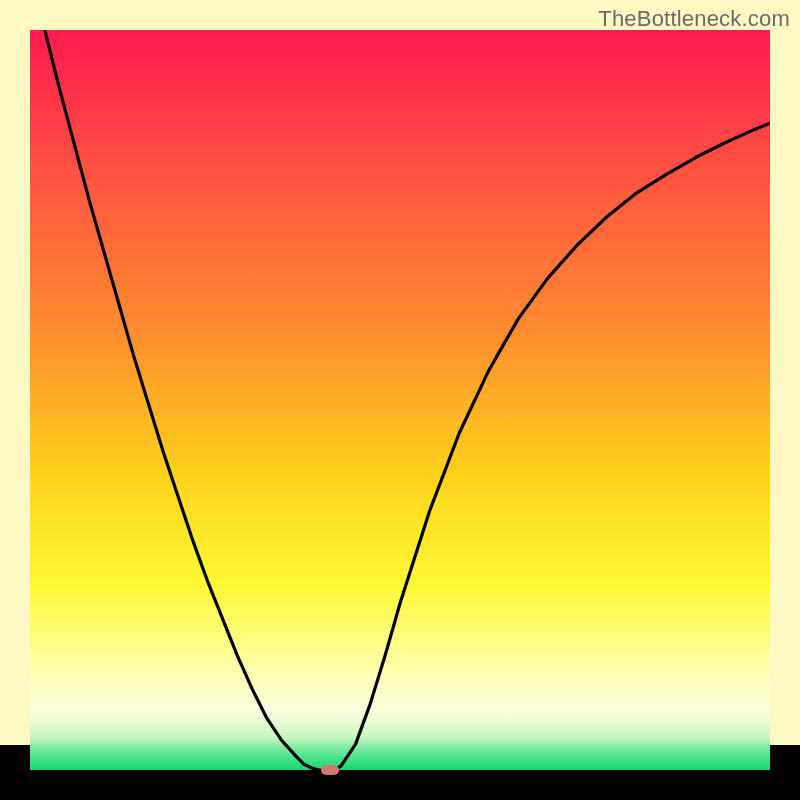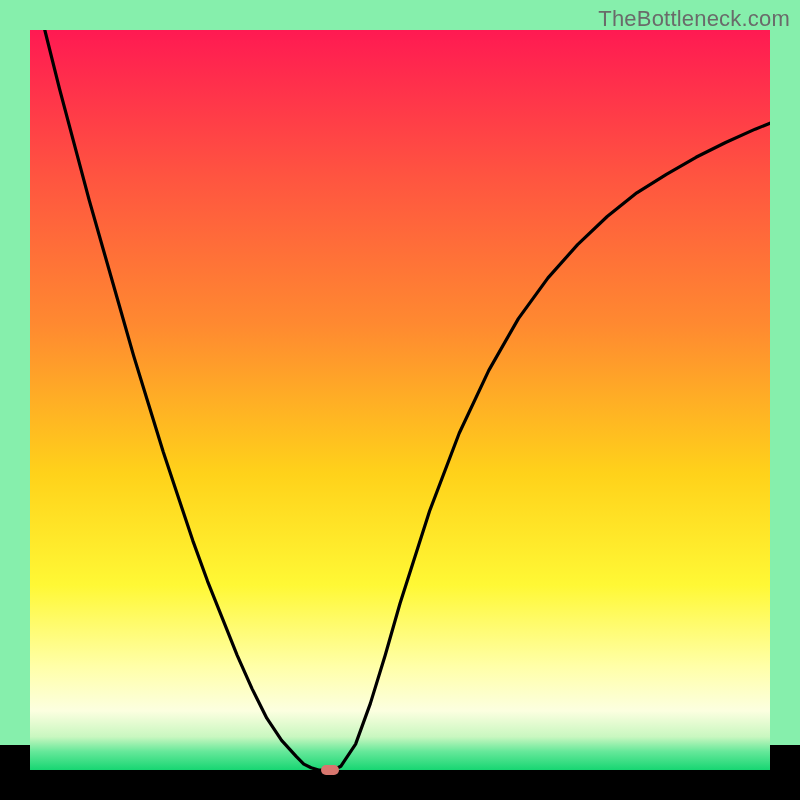--- a/index.html
+++ b/index.html
@@ -8,21 +8,21 @@
     width: 800px;
     height: 800px;
     background: #000;
     overflow: hidden;
     font-family: Arial, Helvetica, sans-serif;
   }
   .stage {
     position: relative;
     width: 800px;
     height: 745px;
-    background: #86efac;
+    background: #fef9c3;
     text-align: center;
   }
   .plot-area {
     position: absolute;
     left: 30px;
     top: 30px;
     width: 740px;
     height: 740px;
   }
   .grad {

